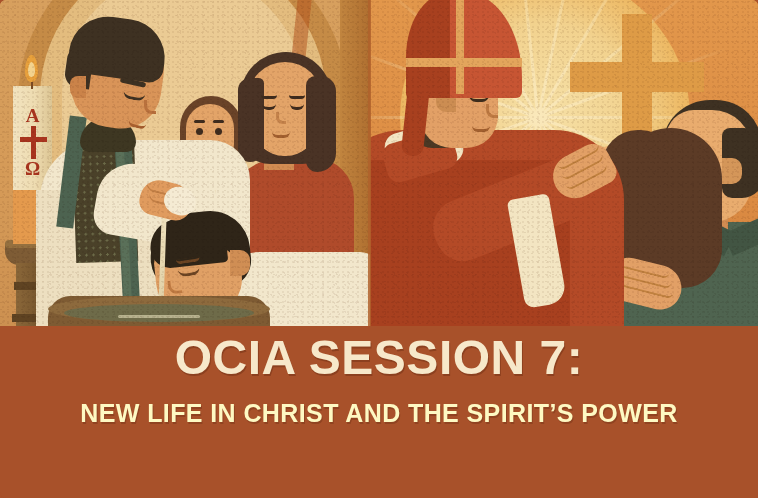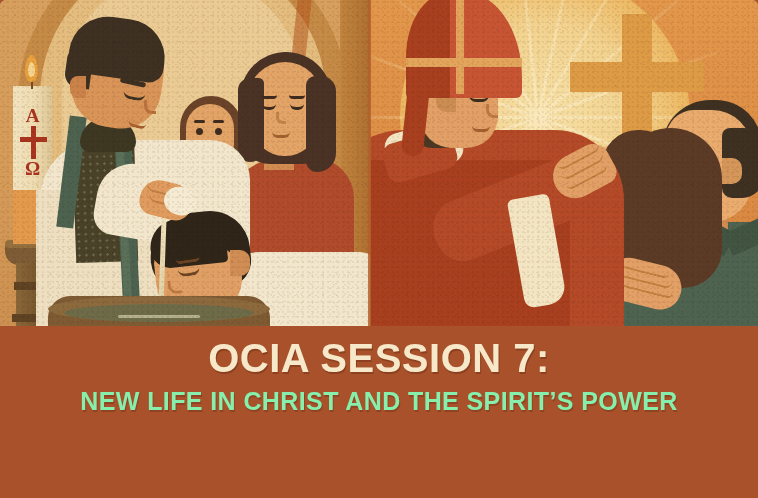--- a/index.html
+++ b/index.html
@@ -307,25 +307,25 @@
   .banner{
     position:absolute; left:0; top:326px; width:758px; height:172px;
     background:#A8512A; display:flex; flex-direction:column;
     align-items:center; justify-content:flex-start; padding-top:10px;
   }
   .t-line1, .t-line2{
     color:#F7E8CA; font-weight:700; letter-spacing:.5px; white-space:nowrap;
     text-shadow:1px 2px 0 rgba(90,35,12,.35);
     font-family:"Liberation Sans", sans-serif;
   }
-  .t-line1{ font-size:40px; line-height:44px; }
+  .t-line1{ font-size:48px; line-height:44px; }
   .t-line2{ font-size:50px; line-height:54px; margin-top:-2px; }
   .t-sub{
-    color:#86efac; font-weight:700; font-size:25px; line-height:30px;
-    letter-spacing:.4px; white-space:nowrap; margin-top:6px;
+    color:#fef9c3; font-weight:700; font-size:25px; line-height:30px;
+    letter-spacing:.4px; white-space:nowrap; margin-top:18px;
     text-shadow:1px 2px 0 rgba(90,35,12,.3);
     font-family:"Liberation Sans", sans-serif;
   }
 </style>
 </head>
 <body>
 
 <div id="poster">
 
   <div class="art">

